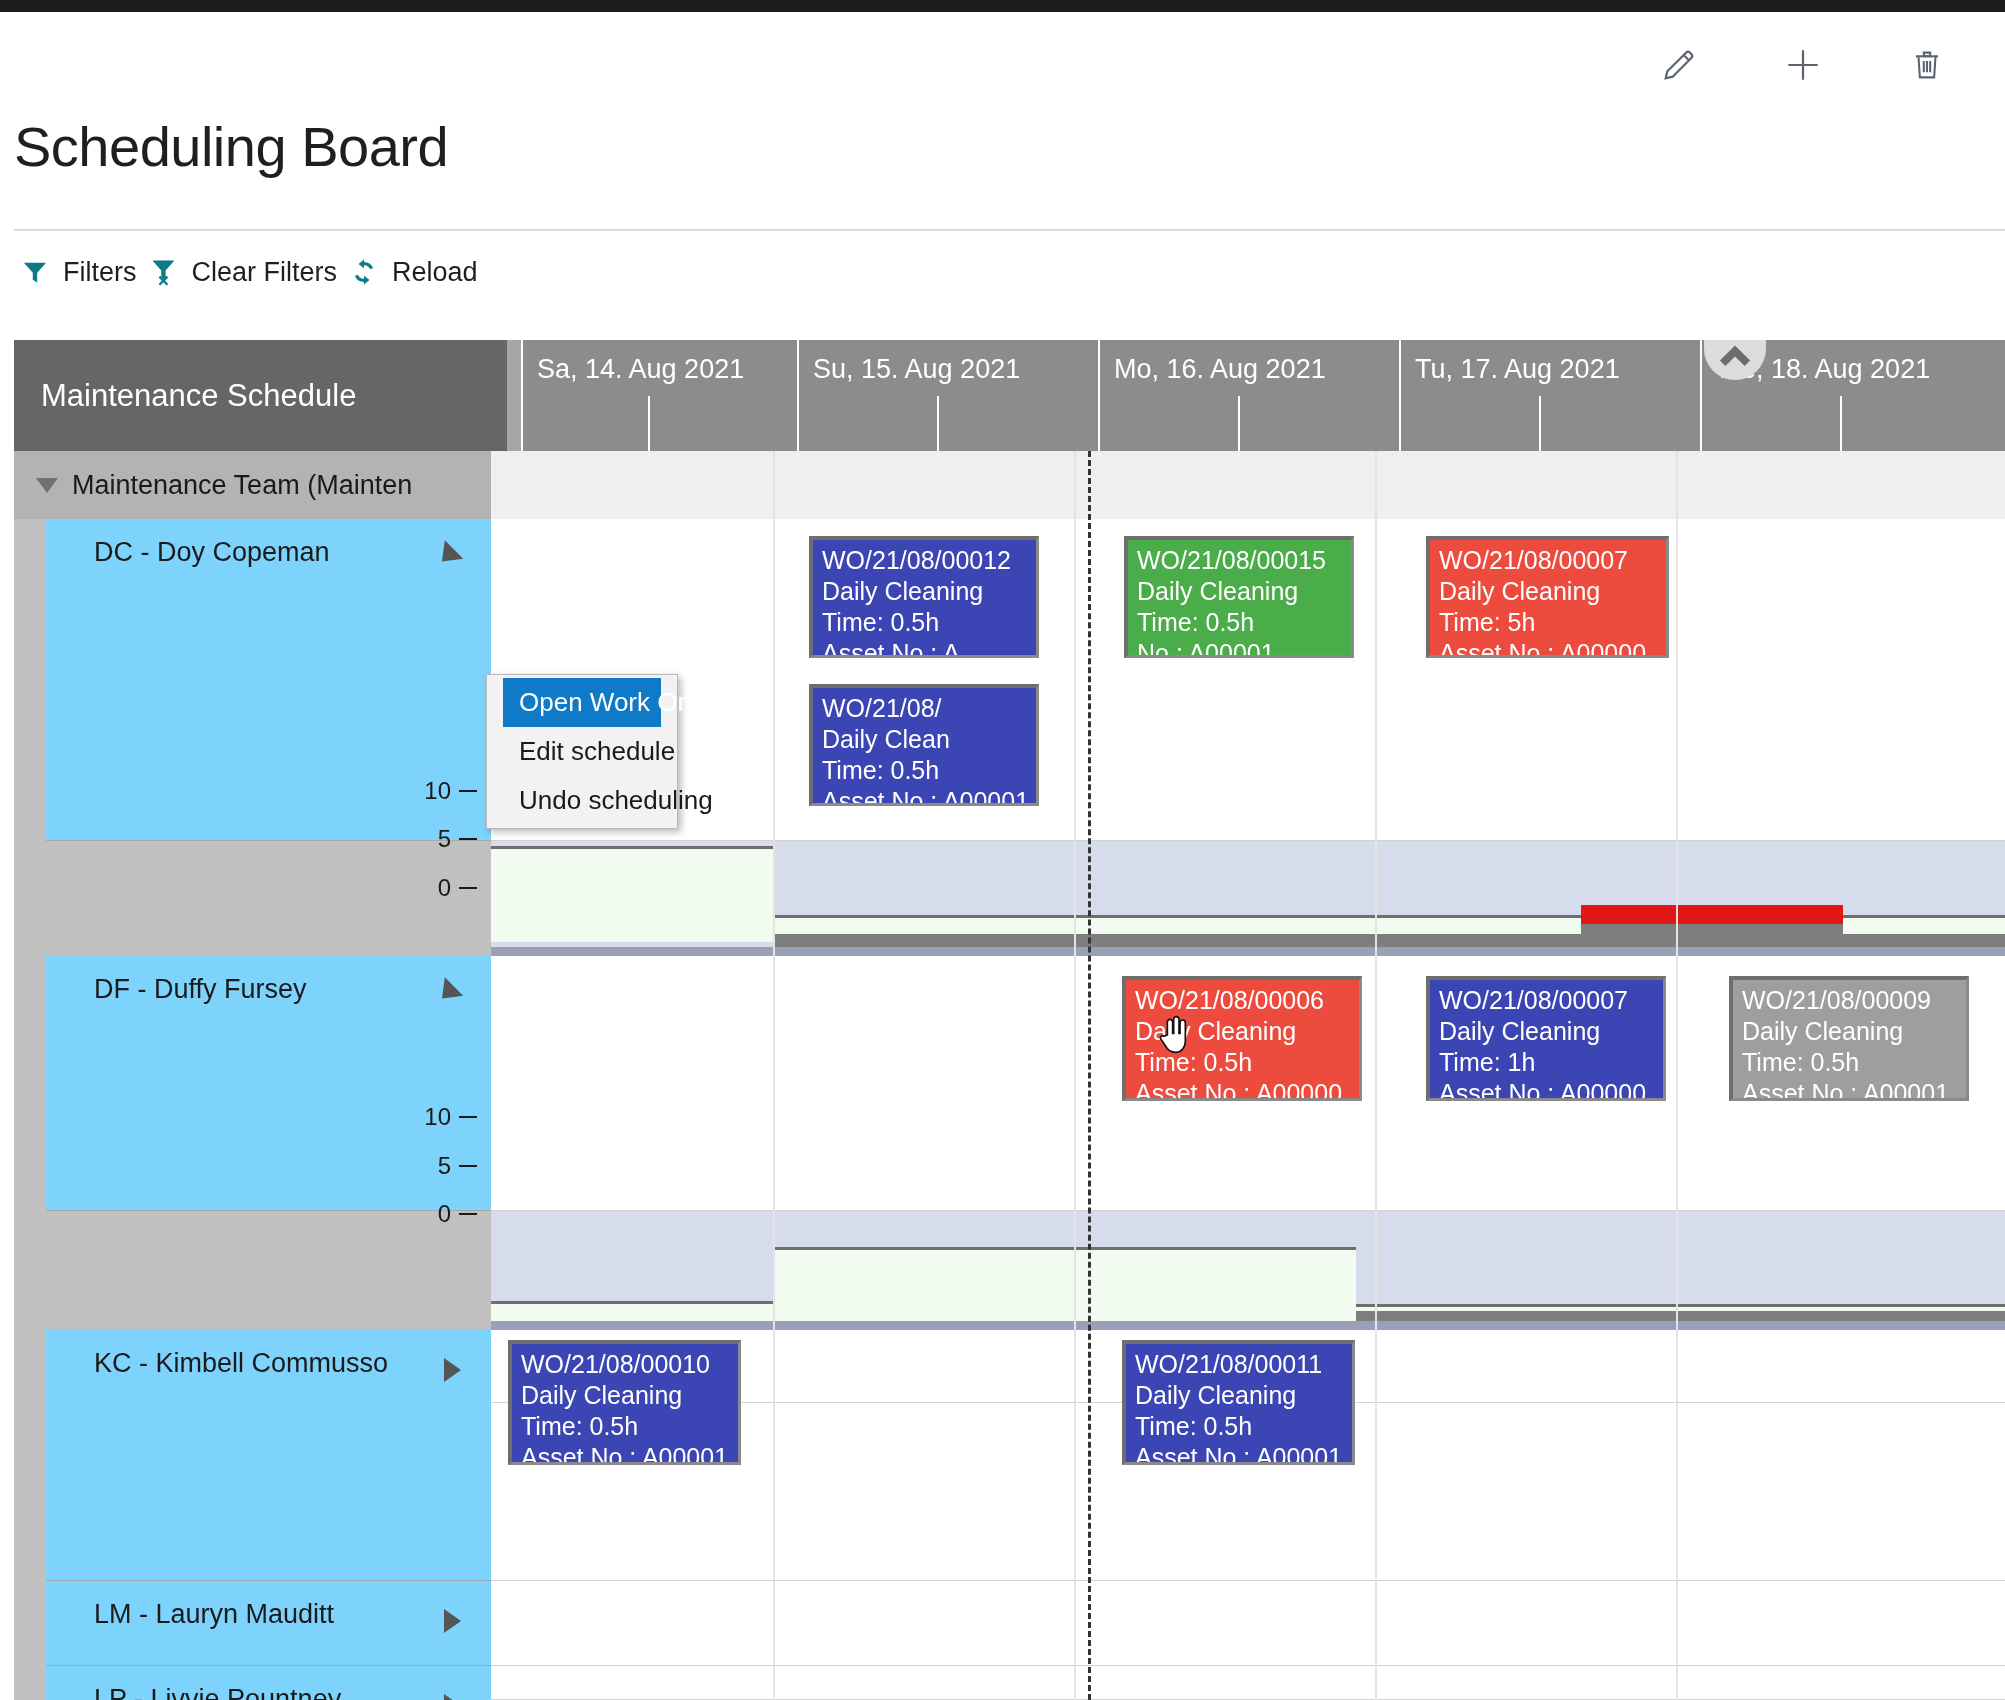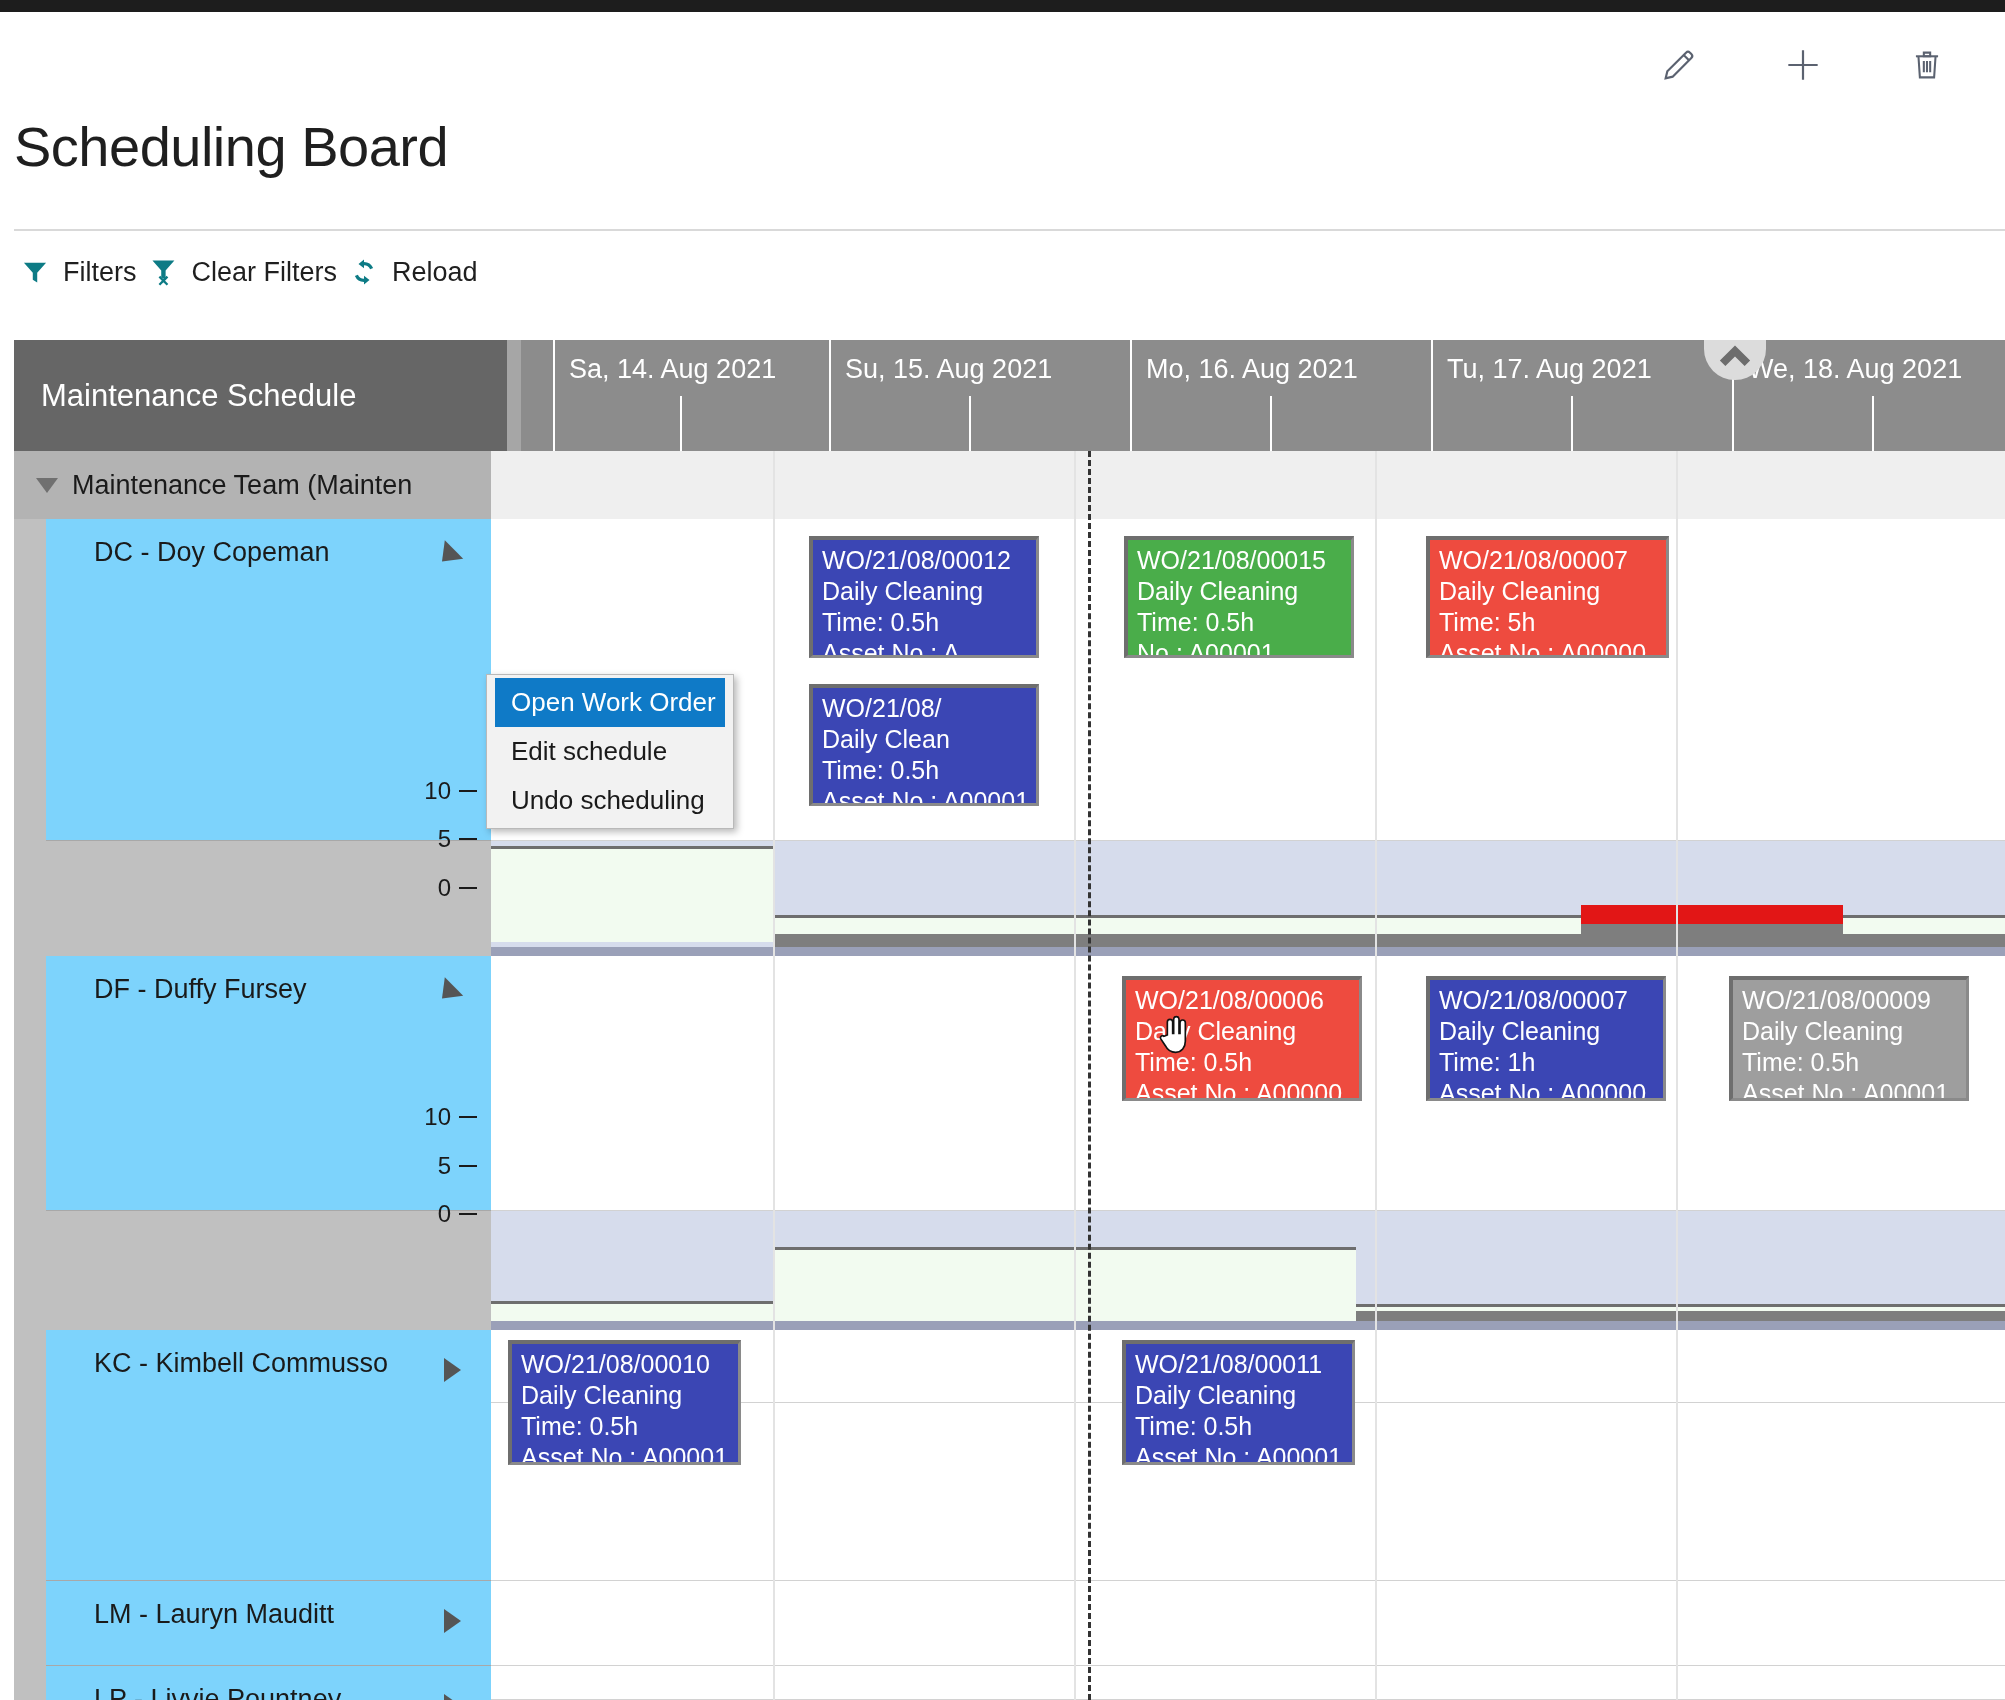--- a/index.html
+++ b/index.html
@@ -70,21 +70,21 @@
   .yaxis { position:absolute; right:14px; width:110px; }
   .ytick { position:absolute; right:0; display:flex; align-items:center; justify-content:flex-end; gap:8px; }
   .ytick span { font-size:24px; color:#1a1a1a; }
   .ytick i { display:block; width:18px; height:2px; background:#1a1a1a; }
 
   
   .time-panel { position:absolute; left:477px; top:0; width:1514px; height:1360px; background:#fff; overflow:hidden; }
   .time-head { position:absolute; left:0; top:0; width:1514px; height:111px; background:#8c8c8c; }
   .day-col-head {
     position:absolute; top:0; height:111px; border-left:2px solid #ffffff;
-    color:#ffffff; font-size:27px; padding:14px 0 0 14px; white-space:nowrap;margin-left:32px;
+    color:#ffffff; font-size:27px; padding:14px 0 0 14px; white-space:nowrap;
   }
   .day-col-head .midtick { position:absolute; left:50%; top:56px; width:2px; height:55px; background:#fff; }
   .head-gap { position:absolute; left:0; top:0; width:16px; height:111px; background:#666; }
   .head-gap2 { position:absolute; left:16px; top:0; width:14px; height:111px; background:#a6a6a6; }
 
   .collapse-badge {
     position:absolute; width:62px; height:40px; background:#dcdcdc;
     border-radius:0 0 34px 34px; display:flex; align-items:flex-start;
     justify-content:center; padding-top:4px; cursor:pointer; z-index:40;
   }
@@ -112,21 +112,21 @@
   .cap-bg { position:absolute; background:#d6dcec; }
   .cap-free { position:absolute; background:#f2fbf0; border-top:3px solid #6e6e6e; }
   .load-bar { position:absolute; background:#7e7e7e; }
   .over-bar { position:absolute; background:#e21616; }
   .cap-baseline { position:absolute; background:#9aa0b8; }
 
   
   .ctxmenu {
     position:absolute; z-index:200; background:#f2f2f2;
     border:1px solid #b9b9b9; box-shadow:3px 3px 7px rgba(0,0,0,.28);
-    padding:3px 8px; width:248px;
+    padding:3px 16px; width:192px;
   }
   .ctxitem { font-size:26px; color:#1a1a1a; padding:9px 16px; cursor:pointer; white-space:nowrap; }
   .ctxitem.sel { background:#0f7ac7; color:#fff; }
   .cursor-hand { position:absolute; z-index:260; pointer-events:none; }
 </style>
 </head>
 <body>
 
 <div id="app">
 

